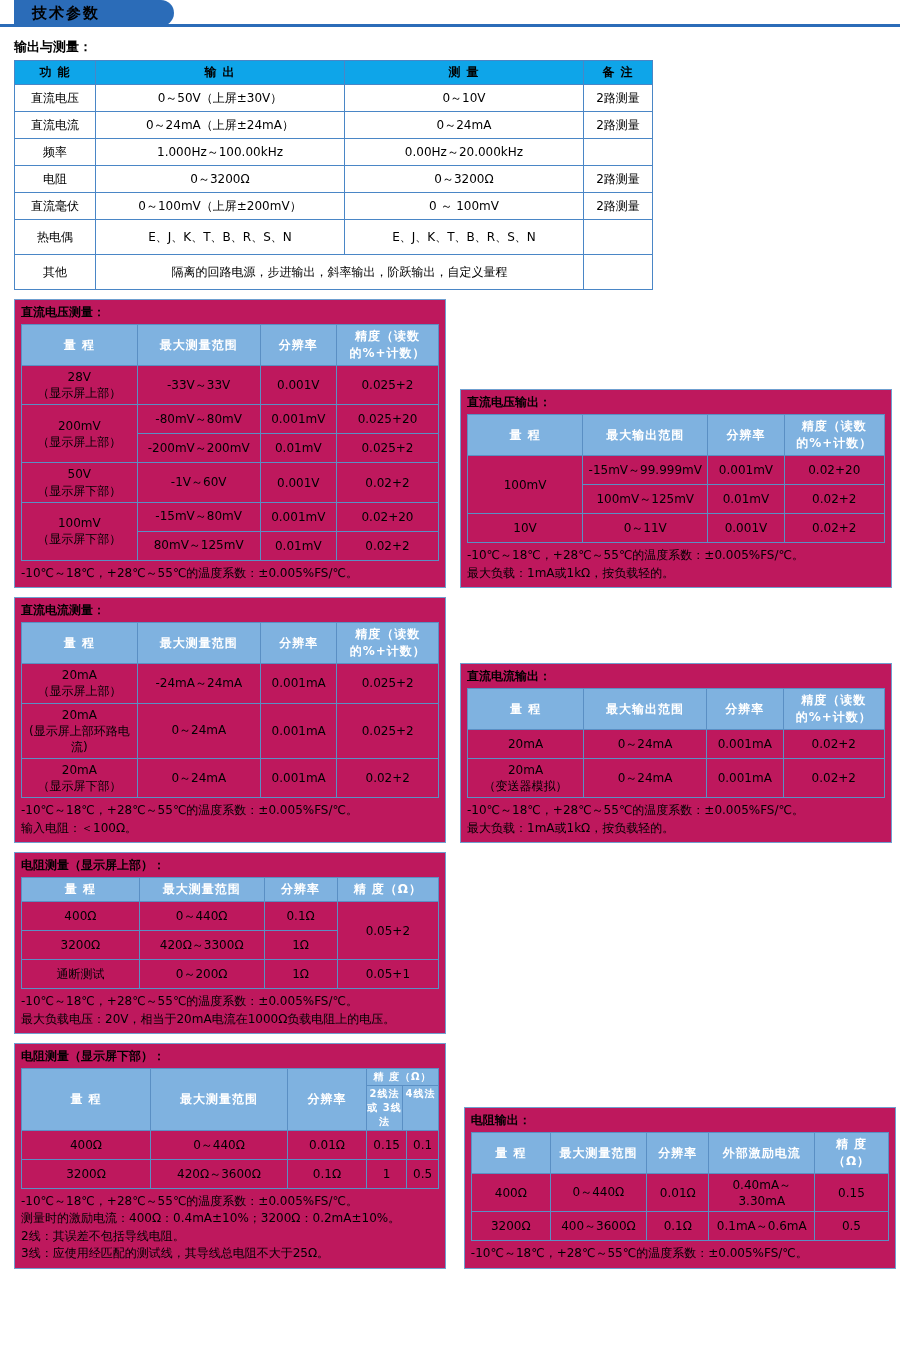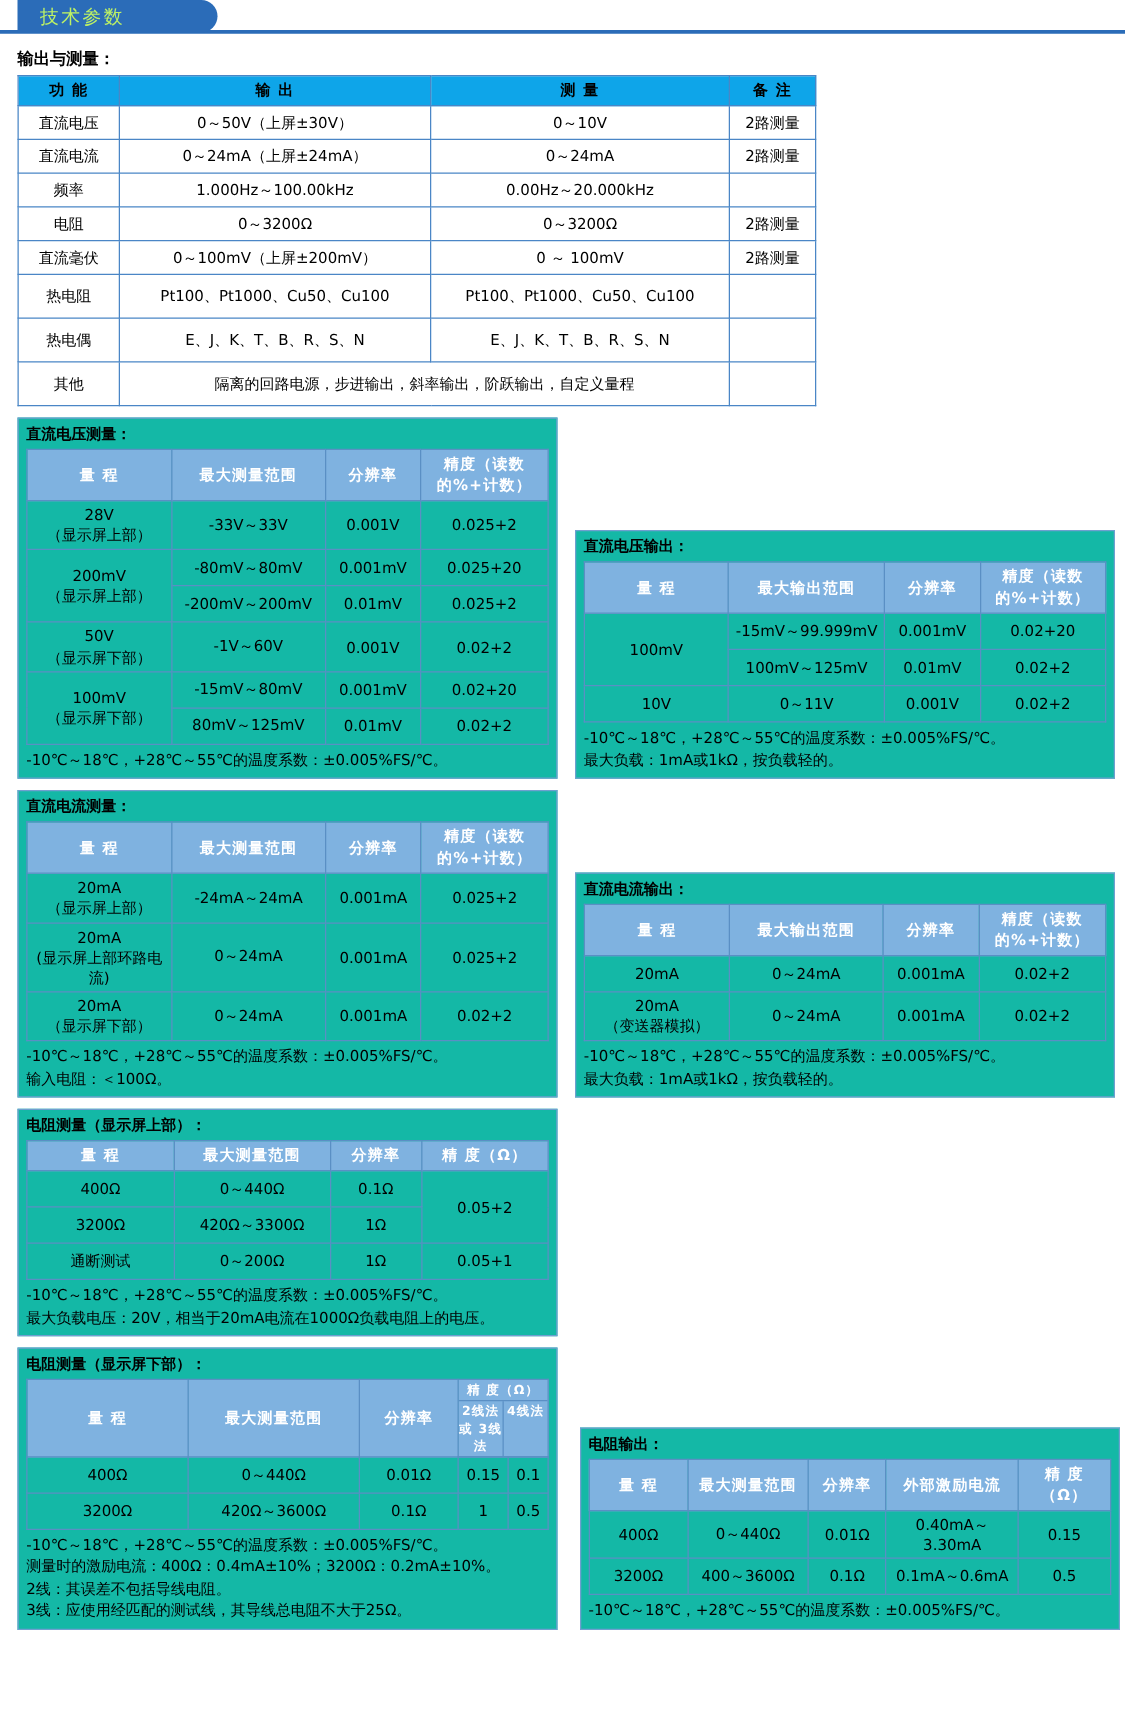--- a/index.html
+++ b/index.html
@@ -9,21 +9,21 @@
     font-size:12px; color:#000;
     -webkit-font-smoothing:antialiased;
   }
   .page{width:900px;position:relative;padding-bottom:10px;}
 
   
   .banner{position:relative;height:30px;}
   .banner-bar{position:absolute;left:0;top:24px;width:900px;height:3px;background:#2b6cb8;}
   .banner-tab{
     position:absolute;left:14px;top:0;height:26px;min-width:120px;
-    background:#2b6cb8;color:#bef264;font-size:15px;font-weight:normal;
+    background:#2b6cb8;color:#000000;font-size:15px;font-weight:bold;
     border-radius:0 13px 13px 0;
     display:flex;align-items:center;padding:0 22px 0 18px;letter-spacing:2px;
   }
 
   .sec-title{font-size:13px;font-weight:bold;margin:8px 0 4px 14px;}
 
   
   table{border-collapse:collapse;}
   .tbl td,.tbl th{
     border:1px solid #5a8fc4;
@@ -34,21 +34,21 @@
 
   
   .wrap-main{margin-left:14px;}
   .t-main td,.t-main th{border:1px solid #4a86c6;}
   .t-main th{background:#0ea5e9;}
   .t-main td{height:20px;}
   .t-main .tall td{height:28px;}
 
   
   .box{
-    margin:9px 0 0 14px;border:1px solid #6f9fd0;background:#14b8a6;
+    margin:9px 0 0 14px;border:1px solid #6f9fd0;background:#be185d;
     display:inline-block;
   }
   .box-head{font-size:12px;font-weight:bold;padding:4px 6px 3px 6px;}
   .box-inner{padding:0 6px 0 6px;}
   .box-note{padding:4px 6px 5px 6px;font-size:12px;line-height:1.45;}
   .t-sub th{background:#7fb2e0;color:#fff;font-weight:bold;}
   .t-sub td{height:22px;}
   .t-sub td.range{height:auto;}
   .two-line{line-height:1.35;}
   .hdr-split{padding:0 !important;}
@@ -103,26 +103,20 @@
             <td>0～3200Ω</td>
             <td>2路测量</td>
           </tr>
           <tr class="">
             <td>直流毫伏</td>
             <td>0～100mV（上屏±200mV）</td>
             <td>0 ～ 100mV</td>
             <td>2路测量</td>
           </tr>
           <tr class="tall">
-            <td>热电阻</td>
-            <td>Pt100、Pt1000、Cu50、Cu100</td>
-            <td>Pt100、Pt1000、Cu50、Cu100</td>
-            <td></td>
-          </tr>
-          <tr class="tall">
             <td>热电偶</td>
             <td>E、J、K、T、B、R、S、N</td>
             <td>E、J、K、T、B、R、S、N</td>
             <td></td>
           </tr>
           <tr class="tall">
             <td>其他</td>
             <td colspan="2">隔离的回路电源，步进输出，斜率输出，阶跃输出，自定义量程</td>
             <td></td>
           </tr>

